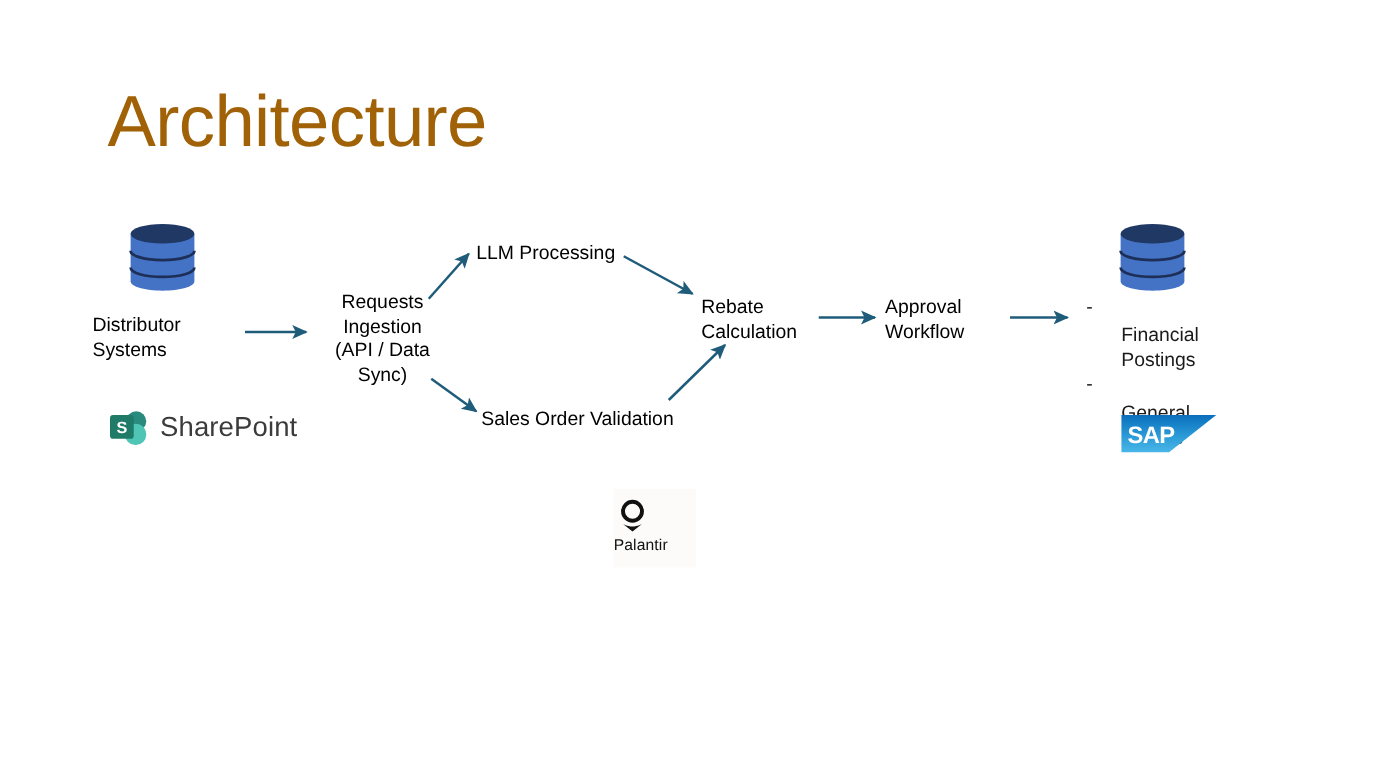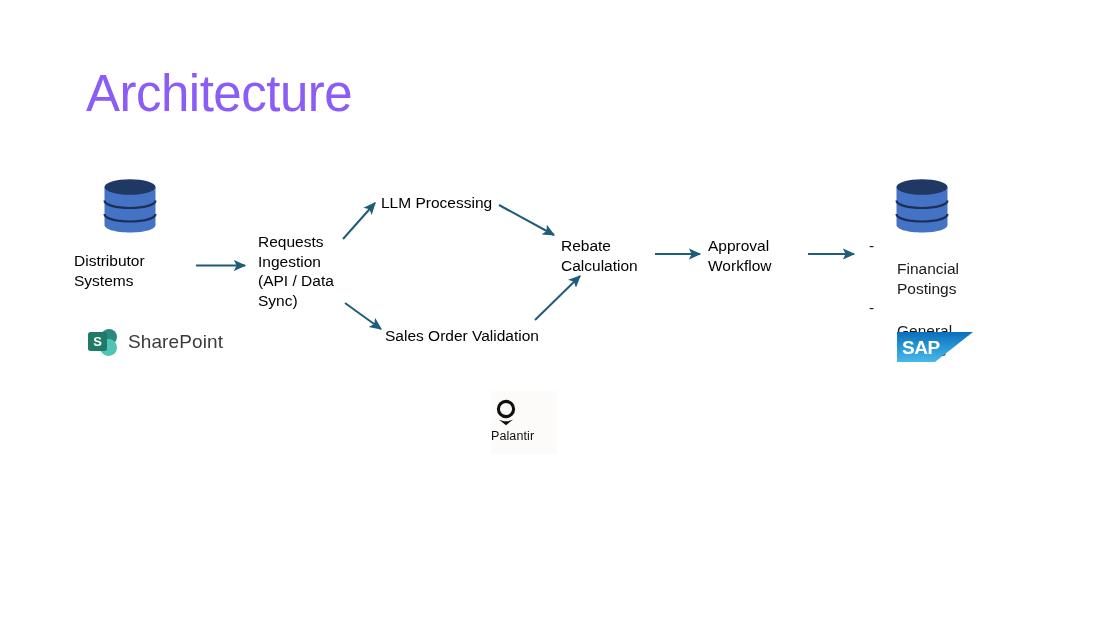--- a/index.html
+++ b/index.html
@@ -19,39 +19,39 @@
     position: absolute;
     inset: 0;
     background: #ffffff;
   }
 
   
   #page-title {
     position: absolute;
     left: 86px;
     top: 64px;
-    font-size: 51px;
+    font-size: 58px;
     font-weight: 400;
     letter-spacing: -0.5px;
-    color: #8b5cf6;
+    color: #a16207;
     white-space: nowrap;
   }
 
   
   .node-text {
     position: absolute;
     font-size: 15.5px;
     line-height: 19.5px;
     color: #000000;
     white-space: pre-line;
   }
 
   
   #label-distributor     { left: 74px;  top: 251px; width: 110px; }
-  #label-requests        { left: 258px; top: 232px; width: 96px;  }
+  #label-requests        { left: 258px; top: 232px; width: 96px; text-align: center;  }
   #label-llm             { left: 381px; top: 193px; width: 160px; white-space: nowrap; }
   #label-sales-order     { left: 385px; top: 326px; width: 210px; white-space: nowrap; }
   #label-rebate          { left: 561px; top: 236px; width: 110px; }
   #label-approval        { left: 708px; top: 236px; width: 110px; }
 
   
   .db-icon {
     position: absolute;
     width: 54px;
     height: 56px;
@@ -125,21 +125,21 @@
     justify-content: center;
   }
   .sp-square span {
     color: #ffffff;
     font-size: 13px;
     font-weight: 700;
     font-family: "Liberation Sans", sans-serif;
     line-height: 1;
   }
   #sharepoint-wordmark {
-    font-size: 19px;
+    font-size: 22px;
     color: #3b3b3b;
     letter-spacing: 0.1px;
     white-space: nowrap;
   }
 
   
   #sap-logo {
     position: absolute;
     left: 897px;
     top: 332px;

